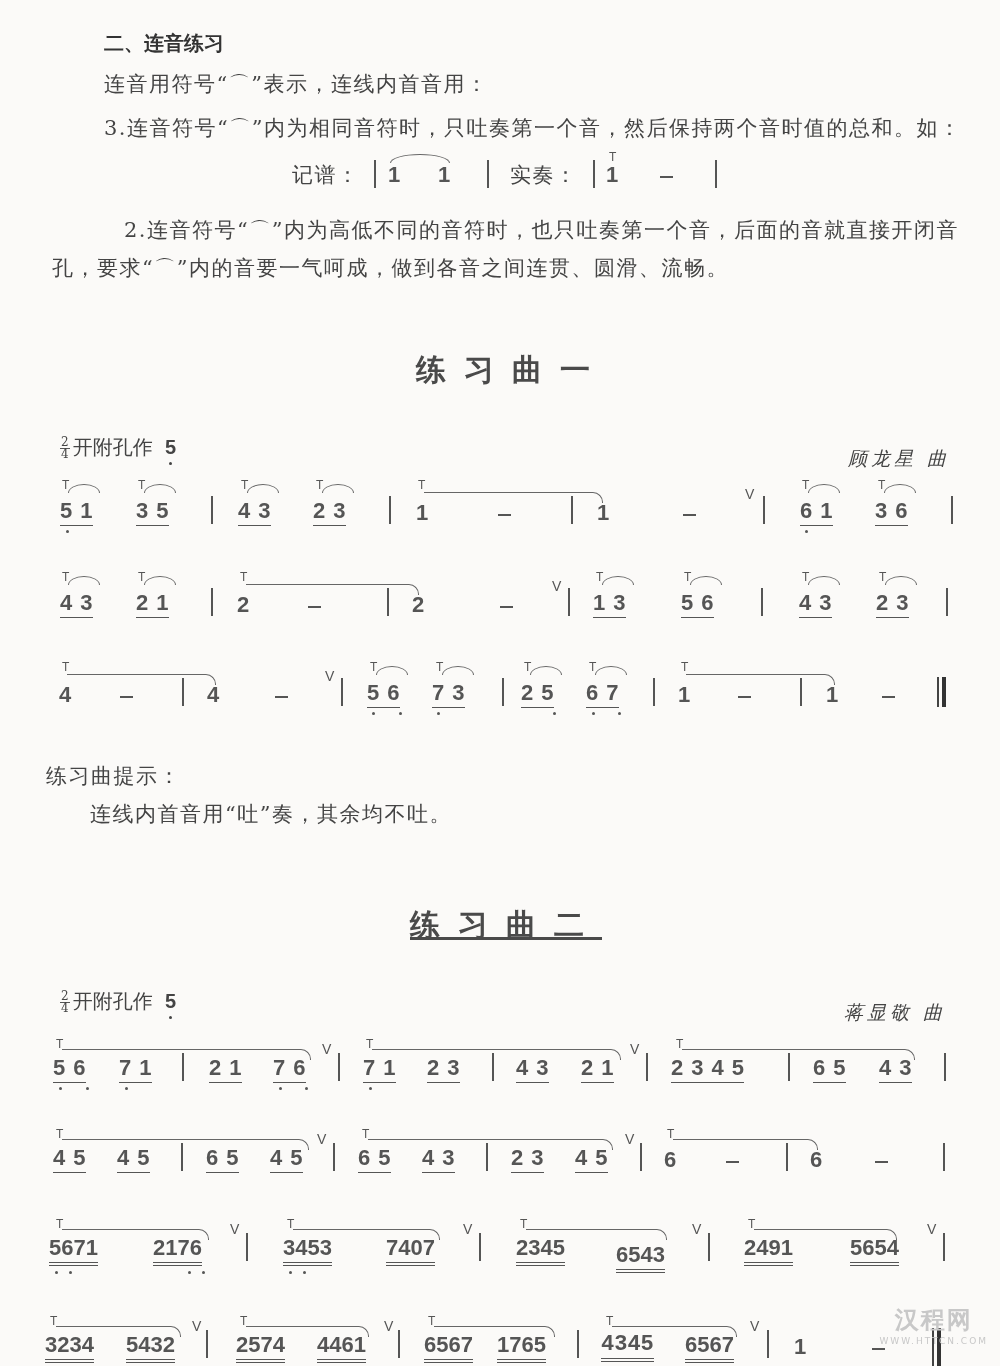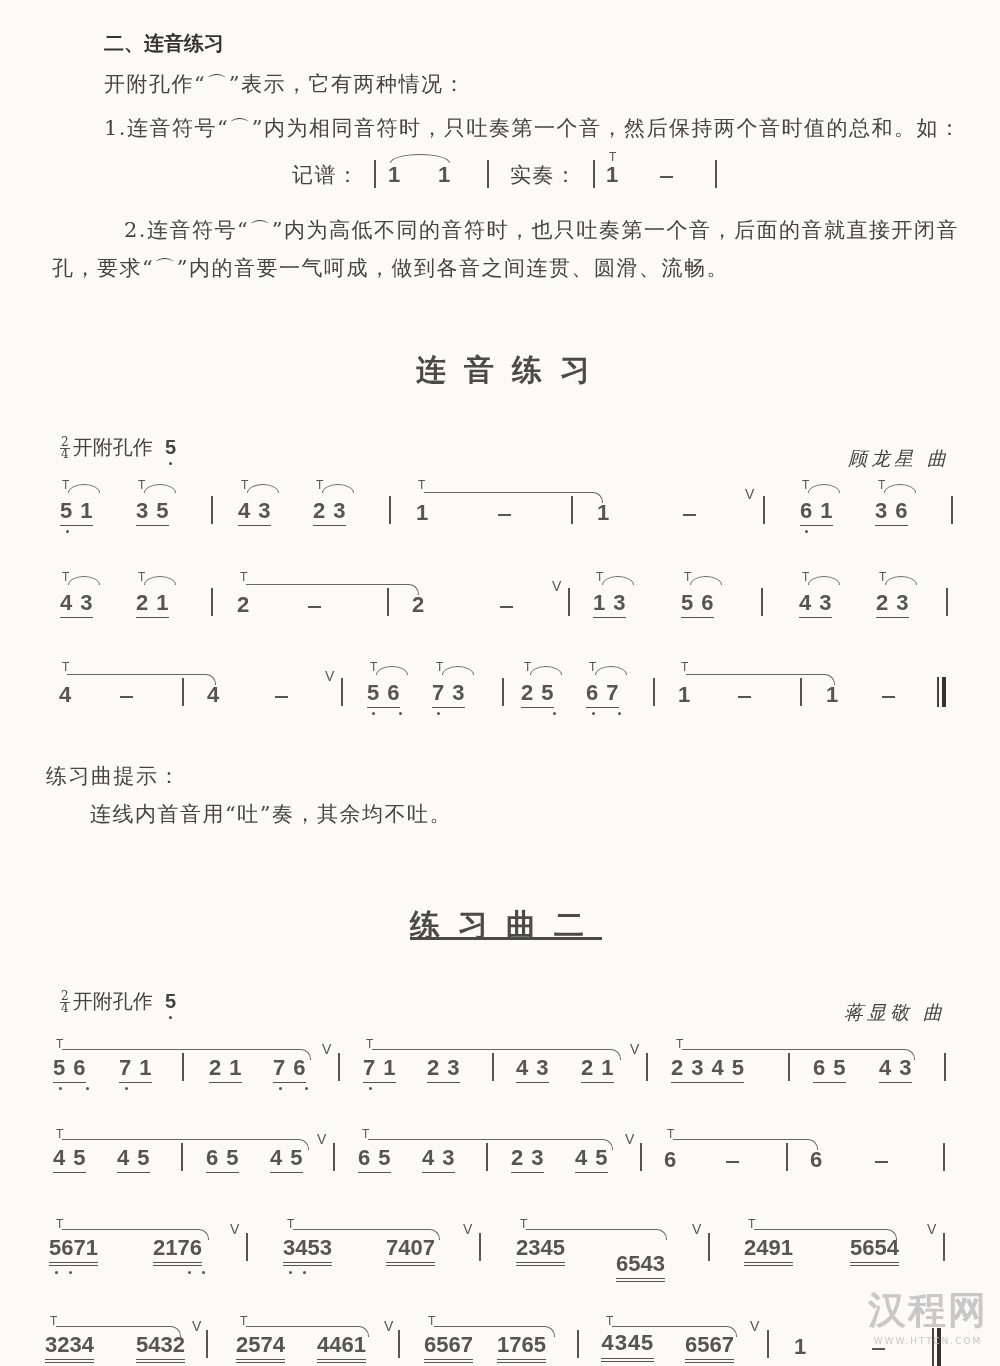--- a/index.html
+++ b/index.html
@@ -25,49 +25,49 @@
   .grp.u2{border-bottom:4px double #555;padding-bottom:1px;gap:2px;}
   .bar{position:absolute;width:2px;height:28px;background:#555;}
   .dbar{position:absolute;width:9px;height:30px;border-left:2px solid #444;border-right:4px solid #333;box-sizing:border-box;}
   .dash{position:absolute;width:13px;height:2px;background:#555;}
   .tmark{position:absolute;font-family:"Liberation Sans",sans-serif;font-size:12px;color:#555;}
   .slur{position:absolute;border:1.5px solid #666;border-bottom:none;border-radius:50% 50% 0 0/100% 100% 0 0;height:8px;}
   .tie{position:absolute;border-top:1.5px solid #666;border-right:1.5px solid #666;border-top-right-radius:10px;height:10px;}
   .breath{position:absolute;font-family:"Liberation Sans",sans-serif;font-size:14px;color:#555;}
   .ldot{position:absolute;width:3px;height:3px;border-radius:50%;background:#555;}
   .watermark{position:absolute;right:12px;bottom:20px;color:#c8c8c8;font-family:"DejaVu Sans",sans-serif;text-align:center;}
-  .watermark .big{font-size:38px;font-weight:bold;letter-spacing:2px;}
+  .watermark .big{font-size:24px;font-weight:bold;letter-spacing:2px;}
   .watermark .small{font-size:9px;letter-spacing:2px;}
 </style>
 </head>
 <body>
 
 <div class="abs h2" style="left:104px;top:30px;">二、连音练习</div>
-<div class="abs txt" style="left:104px;top:70px;">开附孔作“⌒”表示，它有两种情况：</div>
-<div class="abs txt" style="left:104px;top:114px;">1.连音符号“⌒”内为相同音符时，只吐奏第一个音，然后保持两个音时值的总和。如：</div>
+<div class="abs txt" style="left:104px;top:70px;">连音用符号“⌒”表示，连线内首音用：</div>
+<div class="abs txt" style="left:104px;top:114px;">3.连音符号“⌒”内为相同音符时，只吐奏第一个音，然后保持两个音时值的总和。如：</div>
 
 <div>
   <div class="abs txt" style="left:292px;top:161px;">记谱：</div>
   <div class="bar" style="left:374px;top:160px;"></div>
   <div class="slur" style="left:390px;top:154px;width:58px;"></div>
   <div class="n" style="left:388px;top:162px;">1</div>
   <div class="n" style="left:438px;top:162px;">1</div>
   <div class="bar" style="left:487px;top:160px;"></div>
   <div class="abs txt" style="left:510px;top:161px;">实奏：</div>
   <div class="bar" style="left:593px;top:160px;"></div>
   <div class="tmark" style="left:609px;top:150px;">T</div>
   <div class="n" style="left:606px;top:162px;">1</div>
   <div class="dash" style="left:660px;top:176px;"></div>
   <div class="bar" style="left:715px;top:160px;"></div>
 </div>
 
 <div class="abs txt" style="left:124px;top:216px;">2.连音符号“⌒”内为高低不同的音符时，也只吐奏第一个音，后面的音就直接开闭音</div>
 <div class="abs txt" style="left:52px;top:254px;">孔，要求“⌒”内的音要一气呵成，做到各音之间连贯、圆滑、流畅。</div>
 
-<div class="abs title" style="left:416px;top:350px;">连音练习</div>
+<div class="abs title" style="left:416px;top:350px;">练习曲一</div>
 
 <div class="abs meta" style="left:60px;top:434px;">
   <span class="frac"><span class="top">2</span><span>4</span></span><span>开附孔作</span>
   <span class="dotbelow" style="margin-left:6px;">5</span>
 </div>
 <div class="abs composer" style="left:848px;top:446px;">顾龙星  曲</div>
 
 <div class="staff" style="top:478px;">
   <div class="tmark" style="left:62px;top:0;">T</div>
     <div class="slur" style="left:68px;top:6px;width:30px;"></div>
@@ -372,36 +372,36 @@
     <div class="tie" style="left:293px;top:14px;width:146px;"></div>
   <div class="grp u2" style="left:283px;top:20px;">3453</div>
   <div class="ldot" style="left:289px;top:56px;"></div>
     <div class="ldot" style="left:303px;top:56px;"></div>
   <div class="grp u2" style="left:386px;top:20px;">7407</div>
   <div class="breath" style="left:463px;top:6px;">V</div>
   <div class="bar" style="left:479px;top:18px;"></div>
   <div class="tmark" style="left:520px;top:2px;">T</div>
     <div class="tie" style="left:526px;top:14px;width:140px;"></div>
   <div class="grp u2" style="left:516px;top:20px;">2345</div>
-  <div class="grp u2" style="left:616px;top:36px;">6543</div>
+  <div class="grp u2" style="left:616px;top:27px;">6543</div>
   <div class="breath" style="left:692px;top:6px;">V</div>
   <div class="bar" style="left:708px;top:18px;"></div>
   <div class="tmark" style="left:748px;top:2px;">T</div>
     <div class="tie" style="left:754px;top:14px;width:142px;"></div>
   <div class="grp u2" style="left:744px;top:20px;">2491</div>
   <div class="grp u2" style="left:850px;top:20px;">5654</div>
   <div class="breath" style="left:927px;top:6px;">V</div>
   <div class="bar" style="left:943px;top:18px;"></div>
 </div>
 
 <div class="staff" style="top:1310px;">
   <div class="tmark" style="left:50px;top:4px;">T</div>
     <div class="tie" style="left:56px;top:16px;width:124px;"></div>
   <div class="grp u2" style="left:45px;top:22px;">3234</div>
-  <div class="grp u2" style="left:136px;top:22px;">5432</div>
+  <div class="grp u2" style="left:126px;top:22px;">5432</div>
   <div class="breath" style="left:192px;top:8px;">V</div>
   <div class="bar" style="left:206px;top:20px;"></div>
   <div class="tmark" style="left:240px;top:4px;">T</div>
     <div class="tie" style="left:246px;top:16px;width:122px;"></div>
   <div class="grp u2" style="left:236px;top:22px;">2574</div>
   <div class="grp u2" style="left:317px;top:22px;">4461</div>
   <div class="breath" style="left:384px;top:8px;">V</div>
   <div class="bar" style="left:398px;top:20px;"></div>
   <div class="tmark" style="left:428px;top:4px;">T</div>
     <div class="tie" style="left:434px;top:16px;width:120px;"></div>

